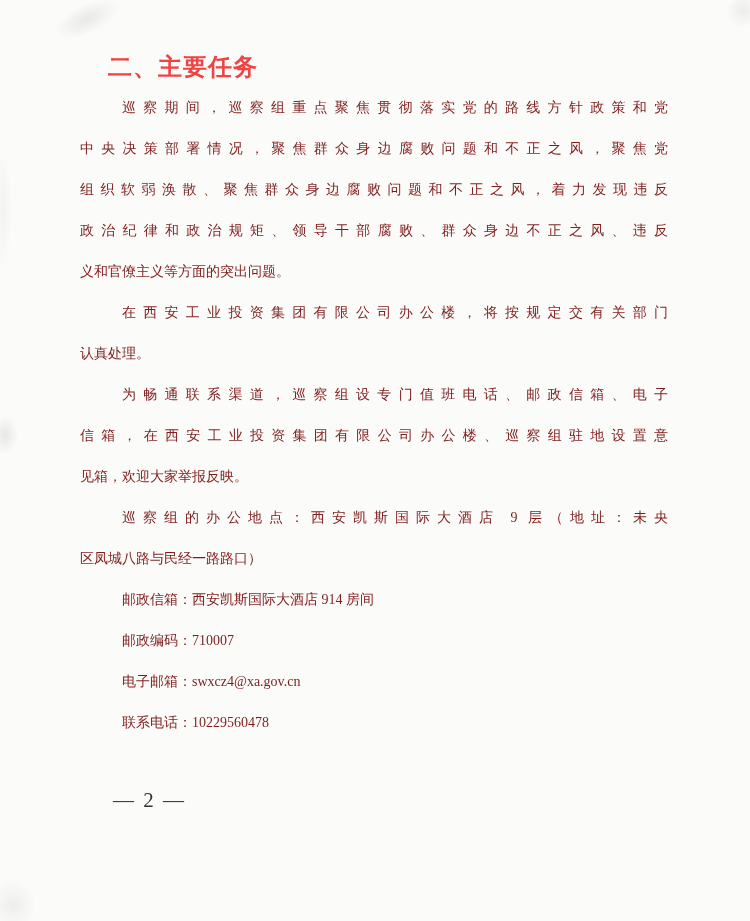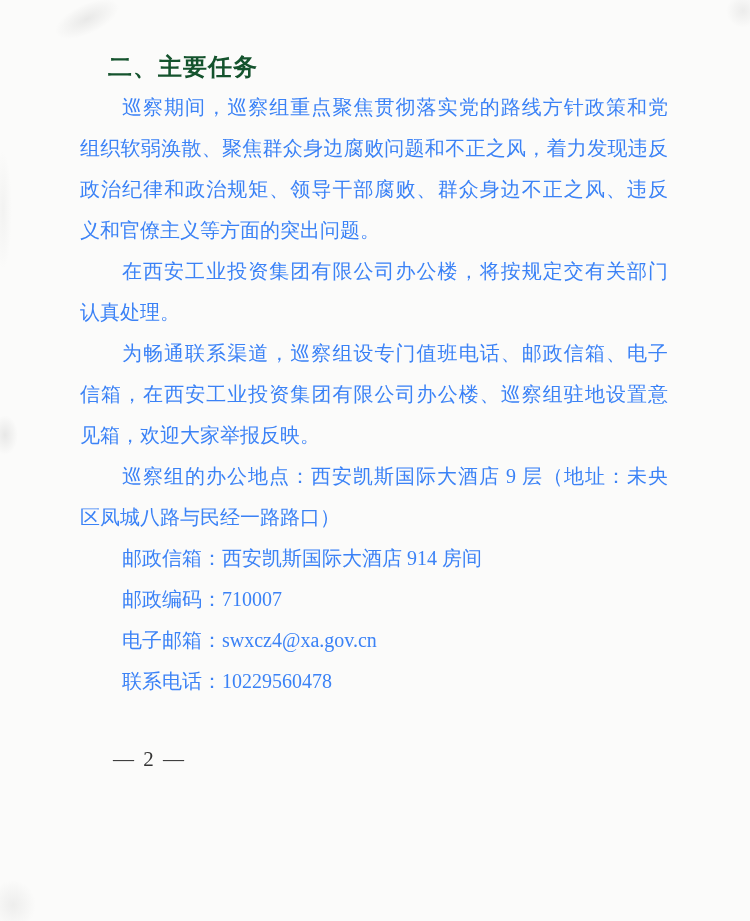--- a/index.html
+++ b/index.html
@@ -20,36 +20,36 @@
     position:absolute;
     left:0;top:0;
     width:750px;
     padding:46px 82px 0 80px;
     box-sizing:border-box;
   }
   .line{
     width:588px;
     height:41px;
     line-height:41px;
-    font-size:20px;
-    color:#3b82f6;
+    font-size:14px;
+    color:#7f1d1d;
     white-space:nowrap;
   }
   .line.justify{
     white-space:normal;
     text-align:justify;
     text-align-last:justify;
     text-justify:inter-character;
   }
   .line.indent{ text-indent:42px; }
   .heading{
     font-family:"Liberation Sans","DejaVu Sans",sans-serif;
     font-weight:700;
     font-size:24px;
-    color:#14532d;
+    color:#ef4444;
     text-indent:28px;
     letter-spacing:1px;
   }
   .footer-line{
     margin-top:37px;
     height:41px;
     line-height:41px;
     font-size:21px;
     color:#333;
     padding-left:33px;
@@ -88,20 +88,21 @@
   <div class="smudge smudge-2"></div>
   <div class="smudge smudge-3"></div>
   <div class="smudge smudge-4"></div>
   <div class="smudge smudge-5"></div>
 
   <div class="doc">
 
     <div class="line heading">二、主要任务</div>
 
     <div class="line justify indent">巡察期间，巡察组重点聚焦贯彻落实党的路线方针政策和党</div>
+    <div class="line justify">中央决策部署情况，聚焦群众身边腐败问题和不正之风，聚焦党</div>
     <div class="line justify">组织软弱涣散、聚焦群众身边腐败问题和不正之风，着力发现违反</div>
     <div class="line justify">政治纪律和政治规矩、领导干部腐败、群众身边不正之风、违反</div>
     <div class="line">义和官僚主义等方面的突出问题。</div>
 
     <div class="line justify indent">在西安工业投资集团有限公司办公楼，将按规定交有关部门</div>
     <div class="line">认真处理。</div>
 
 
     <div class="line justify indent">为畅通联系渠道，巡察组设专门值班电话、邮政信箱、电子</div>
     <div class="line justify">信箱，在西安工业投资集团有限公司办公楼、巡察组驻地设置意</div>

